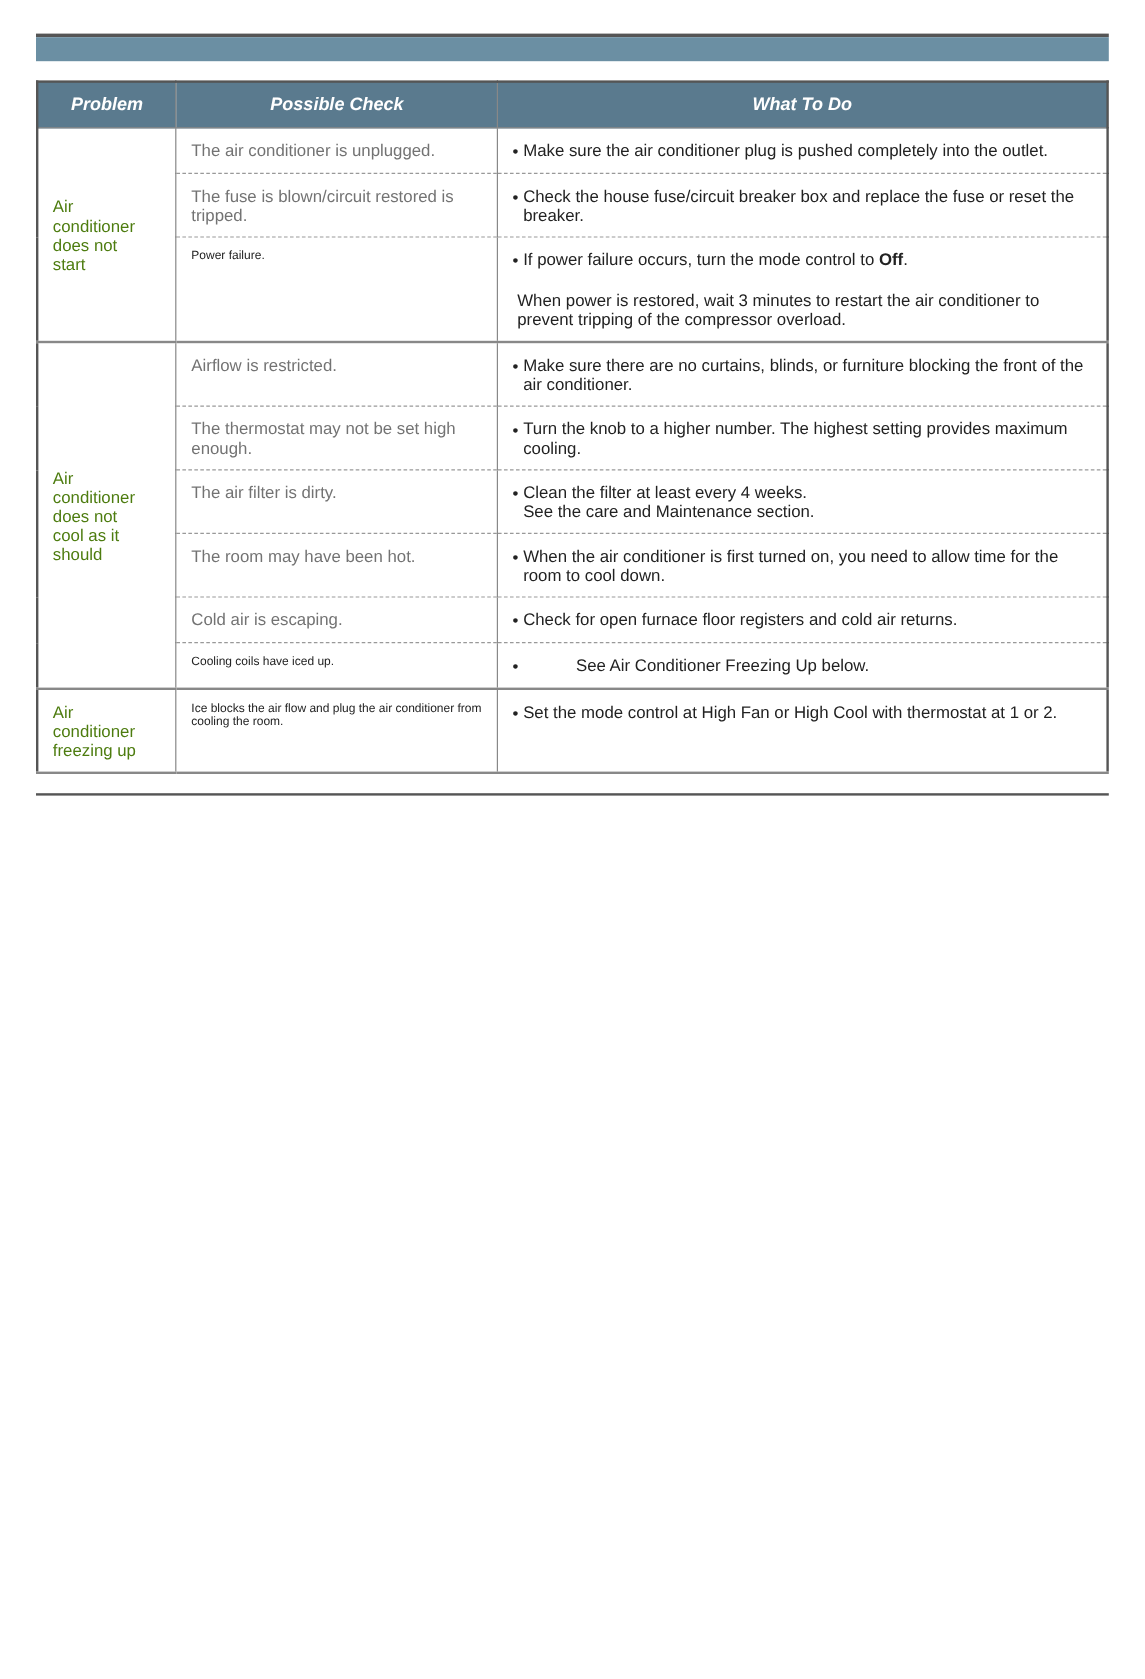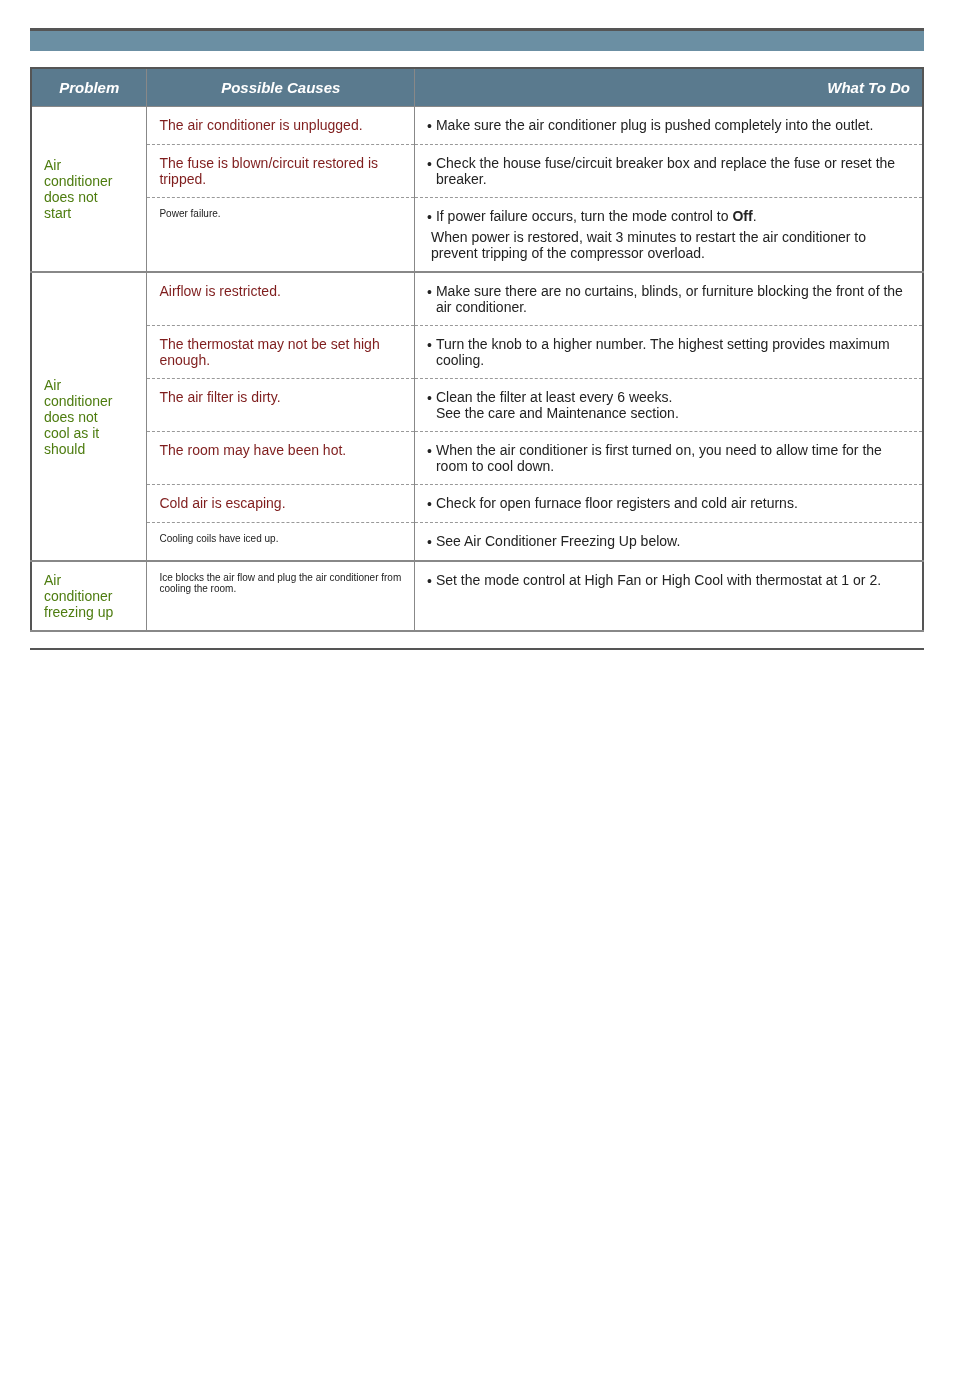--- a/index.html
+++ b/index.html
@@ -70,42 +70,41 @@
       text-align: center;
       width: 13%;
     }
 
     thead th:nth-child(2) {
       width: 30%;
     }
 
     thead th:nth-child(3) {
       width: 57%;
-      text-align: right;
     }
 
     tbody tr td {
       vertical-align: top;
       padding: 10px 12px;
       border-left: 1px solid #aaa;
       border-right: 1px solid #aaa;
     }
 
     .problem-cell {
       vertical-align: middle;
       font-size: 14px;
       color: #4d7c0f;
       border-right: 1px solid #888 !important;
       border-bottom: 2px solid #888 !important;
       border-left: 1px solid #888 !important;
     }
 
     .cause-cell {
       font-size: 14px;
-      color: #7f1d1d;
+      color: #737373;
       border-bottom: 1px dashed #999 !important;
       border-right: 1px solid #888 !important;
     }
 
     .whatdo-cell {
       font-size: 14px;
       color: #222;
       border-bottom: 1px dashed #999 !important;
       border-right: 1px solid #888 !important;
     }
@@ -149,21 +148,21 @@
 <div class="title-bar">
   <h1></h1>
 </div>
 
 <p class="subtitle"></p>
 
 <table>
   <thead>
     <tr>
       <th>Problem</th>
-      <th>Possible Causes</th>
+      <th>Possible Check</th>
       <th>What To Do</th>
     </tr>
   </thead>
   <tbody id="table-body">
   <tr>
         <td rowspan="3" class="problem-cell" style="white-space: pre-line;">Air
 conditioner
 does not
 start</td>
         <td class="cause-cell">The air conditioner is unplugged.</td>
@@ -183,21 +182,21 @@
           </div>
         </td>
       </tr>
       <tr>
         <td class="last-cause-cell">Power failure.</td>
         <td class="last-whatdo-cell">
           <div class="bullet">
             <span class="bullet-dot">•</span>
             <span>If power failure occurs, turn the mode control to <strong>Off</strong>.</span>
           </div>
-          <div class="bullet" style="margin-top: 4px;">
+          <div class="bullet" style="margin-top: 17px;">
             <span class="bullet-dot"></span>
             <span>When power is restored, wait 3 minutes to restart the air conditioner to prevent tripping of the compressor overload.</span>
           </div>
         </td>
       </tr>
       <tr>
         <td rowspan="6" class="problem-cell" style="white-space: pre-line;">Air
 conditioner
 does not
 cool as it
@@ -217,21 +216,21 @@
             <span class="bullet-dot">•</span>
             <span style="white-space: pre-line;">Turn the knob to a higher number. The highest setting provides maximum cooling.</span>
           </div>
         </td>
       </tr>
       <tr>
         <td class="cause-cell">The air filter is dirty.</td>
         <td class="whatdo-cell">
           <div class="bullet">
             <span class="bullet-dot">•</span>
-            <span style="white-space: pre-line;">Clean the filter at least every 6 weeks.
+            <span style="white-space: pre-line;">Clean the filter at least every 4 weeks.
 See the care and Maintenance section.</span>
           </div>
         </td>
       </tr>
       <tr>
         <td class="cause-cell">The room may have been hot.</td>
         <td class="whatdo-cell">
           <div class="bullet">
             <span class="bullet-dot">•</span>
             <span style="white-space: pre-line;">When the air conditioner is first turned on, you need to allow time for the room to cool down.</span>
@@ -245,21 +244,21 @@
             <span class="bullet-dot">•</span>
             <span style="white-space: pre-line;">Check for open furnace floor registers and cold air returns.</span>
           </div>
         </td>
       </tr>
       <tr>
         <td class="last-cause-cell">Cooling coils have iced up.</td>
         <td class="last-whatdo-cell">
           <div class="bullet">
             <span class="bullet-dot">•</span>
-            <span style="white-space: pre-line;">See Air Conditioner Freezing Up below.</span>
+            <span style="white-space: pre-line; margin-left: 44px;">See Air Conditioner Freezing Up below.</span>
           </div>
         </td>
       </tr>
       <tr>
         <td rowspan="1" class="problem-cell" style="white-space: pre-line;">Air
 conditioner
 freezing up</td>
         <td class="last-cause-cell">Ice blocks the air flow and plug the air conditioner from cooling the room.</td>
         <td class="last-whatdo-cell">
           <div class="bullet">

